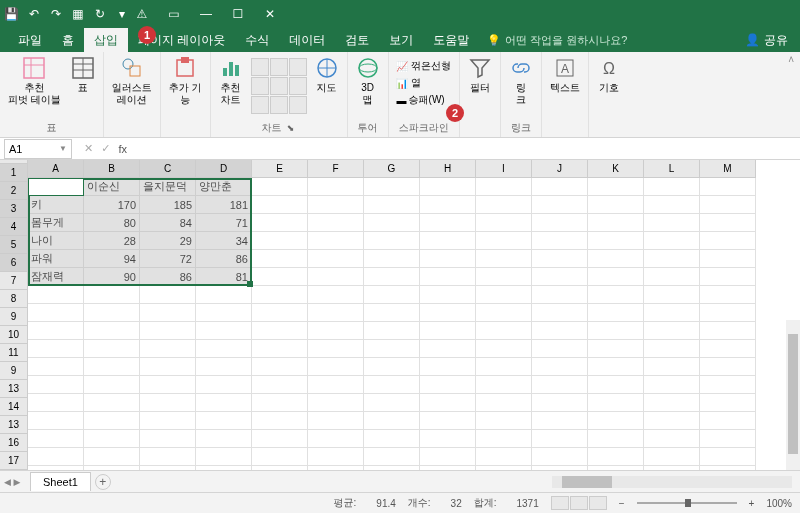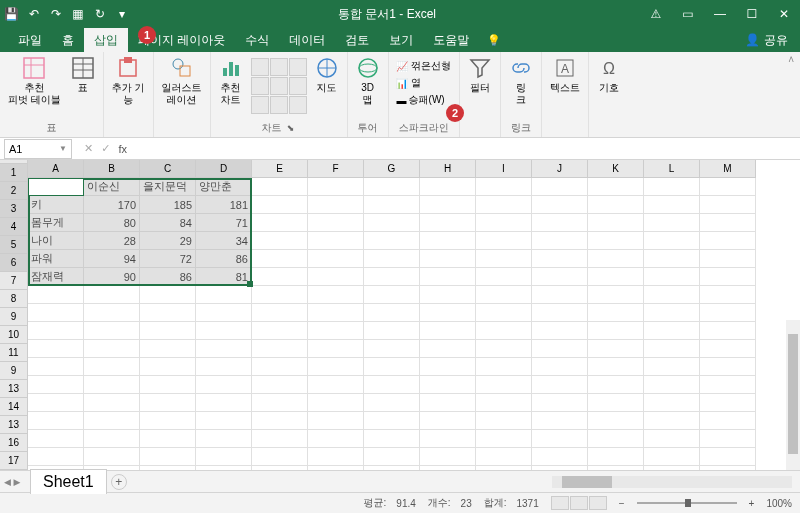--- a/index.html
+++ b/index.html
@@ -56,48 +56,47 @@
 .cell.txt { justify-content: flex-start; }
 .cell.num { justify-content: flex-end; }
 .selection { position: absolute; border: 2px solid #217346; background: rgba(180,180,180,0.4); pointer-events: none; }
 .selection::after { content: ''; position: absolute; right: -3px; bottom: -3px; width: 6px; height: 6px; background: #217346; }
 .active-cell { position: absolute; background: #fff; border: 1px solid #217346; pointer-events: none; }
 .scrollbar-v { position: absolute; right: 0; top: 160px; bottom: 0; width: 14px; background: #f0f0f0; }
 .scrollbar-v::before { content: ''; position: absolute; top: 14px; left: 2px; right: 2px; height: 120px; background: #c0c0c0; }
 
 .sheet-tabs { height: 22px; background: #f3f3f3; border-top: 1px solid #d4d4d4; display: flex; align-items: center; padding-left: 30px; gap: 4px; position: relative; }
 .sheet-nav { display: flex; gap: 2px; position: absolute; left: 4px; font-size: 9px; color: #888; }
-.sheet-tab { padding: 3px 12px; background: #fff; border: 1px solid #ccc; border-bottom: none; font-size: 16px; }
+.sheet-tab { padding: 3px 12px; background: #fff; border: 1px solid #ccc; border-bottom: none; font-size: 11px; }
 .sheet-add { width: 16px; height: 16px; border: 1px solid #ccc; border-radius: 50%; display: flex; align-items: center; justify-content: center; font-size: 12px; color: #666; }
 .sheet-scroll { flex: 1; display: flex; justify-content: flex-end; padding-right: 8px; }
 .sheet-scroll-track { width: 240px; height: 12px; background: #e8e8e8; position: relative; }
 .sheet-scroll-track::before { content: ''; position: absolute; left: 10px; width: 50px; height: 100%; background: #c0c0c0; }
 
 .statusbar { height: 21px; background: #f3f3f3; border-top: 1px solid #d4d4d4; display: flex; align-items: center; font-size: 10px; color: #555; padding: 0 8px; justify-content: flex-end; gap: 12px; }
-.status-item { display: flex; align-items: center; gap: 10px; }
+.status-item { display: flex; align-items: center; gap: 20px; }
 .view-btns { display: flex; gap: 1px; }
 .view-btn { width: 18px; height: 14px; border: 1px solid #ccc; background: #e8e8e8; }
 .zoom-slider { width: 100px; height: 2px; background: #aaa; position: relative; }
 .zoom-slider::before { content: ''; position: absolute; left: 48px; top: -3px; width: 6px; height: 8px; background: #666; }
 
 svg { display: block; }
 </style>
 </head>
 <body>
 
 <div class="titlebar">
   <div class="qat">
     <span class="qat-icon">💾</span>
     <span class="qat-icon">↶</span>
     <span class="qat-icon">↷</span>
     <span class="qat-icon">▦</span>
     <span class="qat-icon">↻</span>
     <span class="qat-icon">▾</span>
   </div>
-  <div class="title-center">통합 문서1 - Excel</div>
   <div class="title-right">
     <span class="win-btn">⚠</span>
     <span class="win-btn">▭</span>
     <span class="win-btn">—</span>
     <span class="win-btn">☐</span>
     <span class="win-btn">✕</span>
   </div>
 </div>
 
 <div class="menubar">
@@ -105,20 +104,21 @@
   <div class="menu-tab">홈</div>
   <div class="menu-tab active">삽입</div>
   <div class="menu-tab">페이지 레이아웃</div>
   <div class="menu-tab">수식</div>
   <div class="menu-tab">데이터</div>
   <div class="menu-tab">검토</div>
   <div class="menu-tab">보기</div>
   <div class="menu-tab">도움말</div>
   <div class="tell-me">
     <span>💡</span>
+    <span>어떤 작업을 원하시나요?</span>
   </div>
   <div class="share">
     <span>👤</span>
     <span>공유</span>
   </div>
 </div>
 
 <div class="callout callout-1">1</div>
 <div class="callout callout-2">2</div>
 
@@ -144,39 +144,39 @@
         <span class="ribbon-btn-label">표</span>
       </div>
     </div>
     <div class="ribbon-group-label">표</div>
   </div>
 
   <div class="ribbon-group">
     <div class="ribbon-group-items">
       <div class="ribbon-btn">
         <svg class="ribbon-btn-icon" viewBox="0 0 24 24">
+            <circle cx="8" cy="8" r="5" fill="none" stroke="#48a"></circle>
+            <rect x="10" y="10" width="10" height="10" fill="none" stroke="#d84"></rect>
+          </svg>
+        <span class="ribbon-btn-label" style="white-space: pre-line;">일러스트
+레이션</span>
+      </div>
+    </div>
+    <div class="ribbon-group-label"></div>
+  </div>
+
+  <div class="ribbon-group">
+    <div class="ribbon-group-items">
+      <div class="ribbon-btn">
+        <svg class="ribbon-btn-icon" viewBox="0 0 24 24">
             <rect x="4" y="4" width="16" height="16" fill="none" stroke="#d66" stroke-width="1.5"></rect>
             <rect x="8" y="1" width="8" height="6" fill="#d66"></rect>
           </svg>
         <span class="ribbon-btn-label" style="white-space: pre-line;">추가 기
 능</span>
-      </div>
-    </div>
-    <div class="ribbon-group-label"></div>
-  </div>
-
-  <div class="ribbon-group">
-    <div class="ribbon-group-items">
-      <div class="ribbon-btn">
-        <svg class="ribbon-btn-icon" viewBox="0 0 24 24">
-            <circle cx="8" cy="8" r="5" fill="none" stroke="#48a"></circle>
-            <rect x="10" y="10" width="10" height="10" fill="none" stroke="#d84"></rect>
-          </svg>
-        <span class="ribbon-btn-label" style="white-space: pre-line;">일러스트
-레이션</span>
       </div>
     </div>
     <div class="ribbon-group-label"></div>
   </div>
 
   <div class="ribbon-group" style="flex:0 0 auto;">
     <div class="ribbon-group-items">
       <div class="ribbon-btn">
         <svg class="ribbon-btn-icon" viewBox="0 0 24 24">
             <rect x="4" y="12" width="4" height="8" fill="#4a8"></rect>
@@ -619,21 +619,21 @@
     </div>
 </div>
 
 <div class="statusbar">
   <div class="status-item">
     <span>평균:</span>
       <span>91.4</span>
   </div>
   <div class="status-item">
     <span>개수:</span>
-      <span>23</span>
+      <span>32</span>
   </div>
   <div class="status-item">
     <span>합계:</span>
       <span>1371</span>
   </div>
   <div class="view-btns">
     <div class="view-btn"></div>
     <div class="view-btn"></div>
     <div class="view-btn"></div>
   </div>

